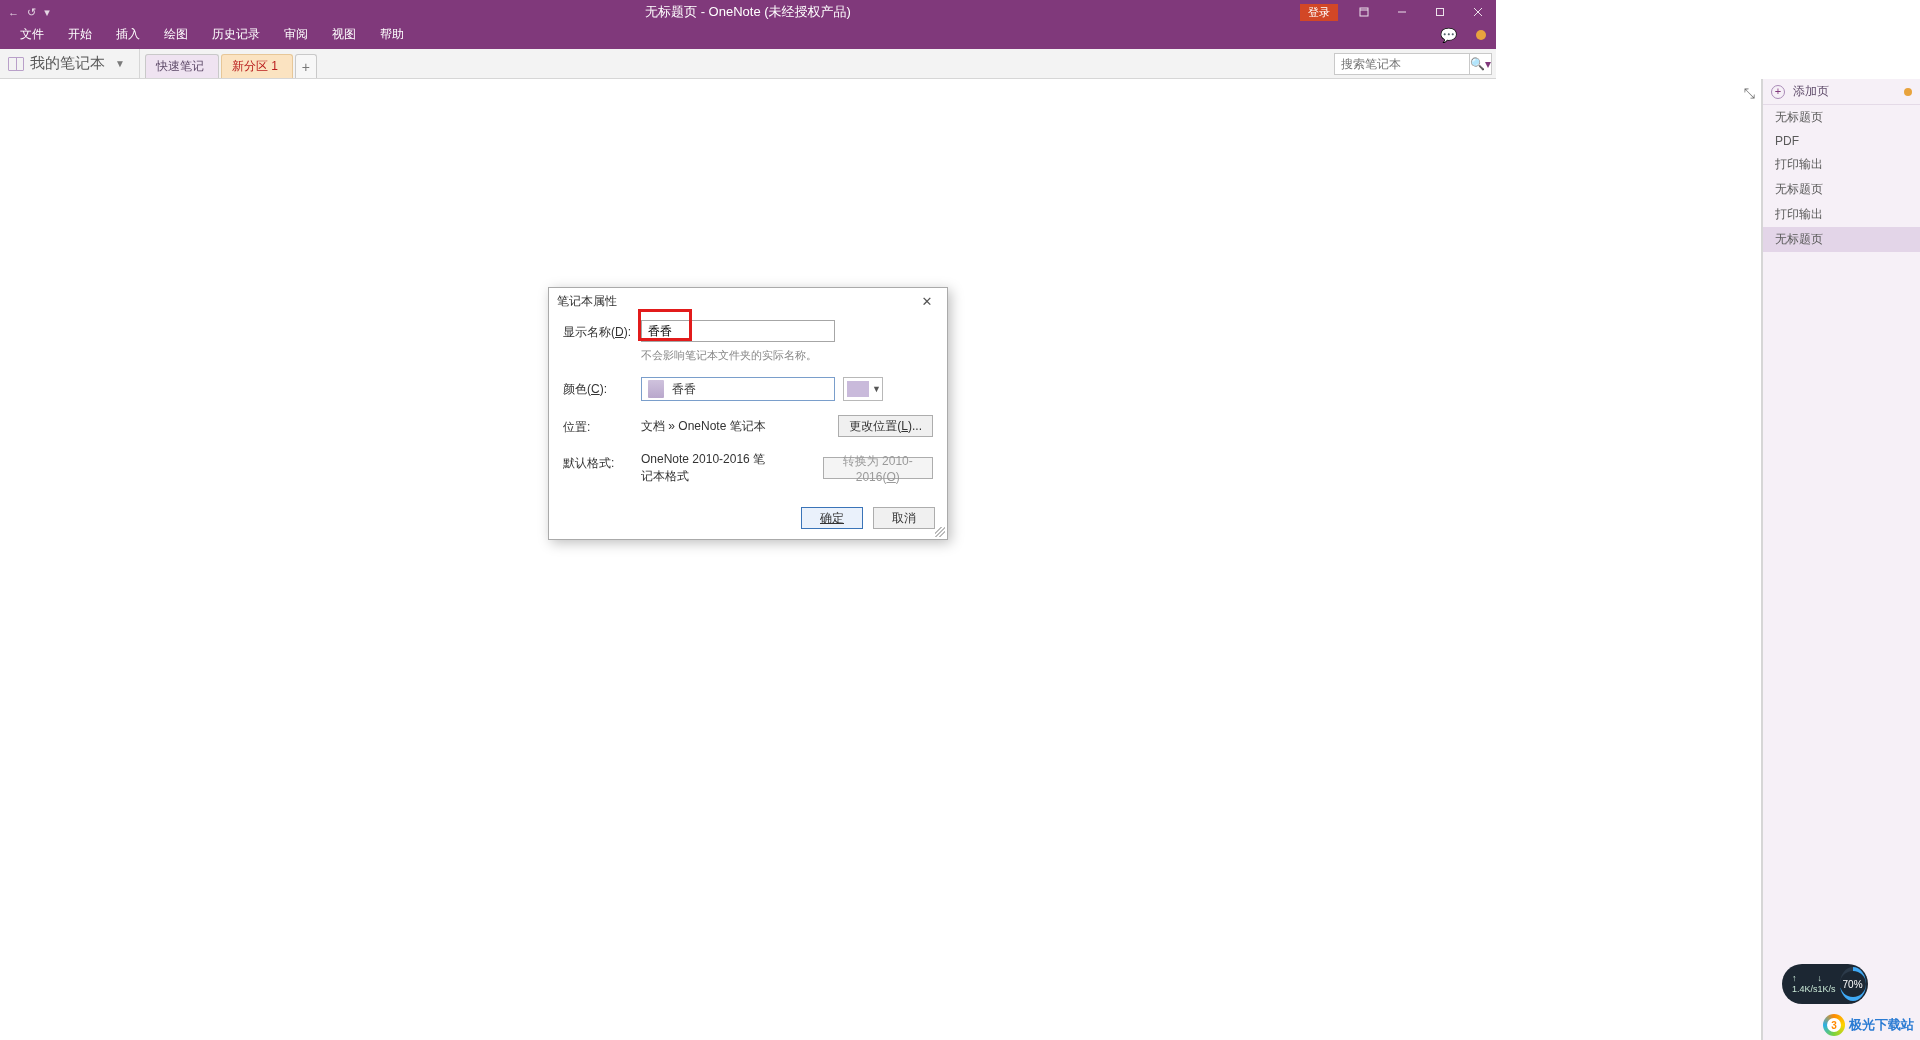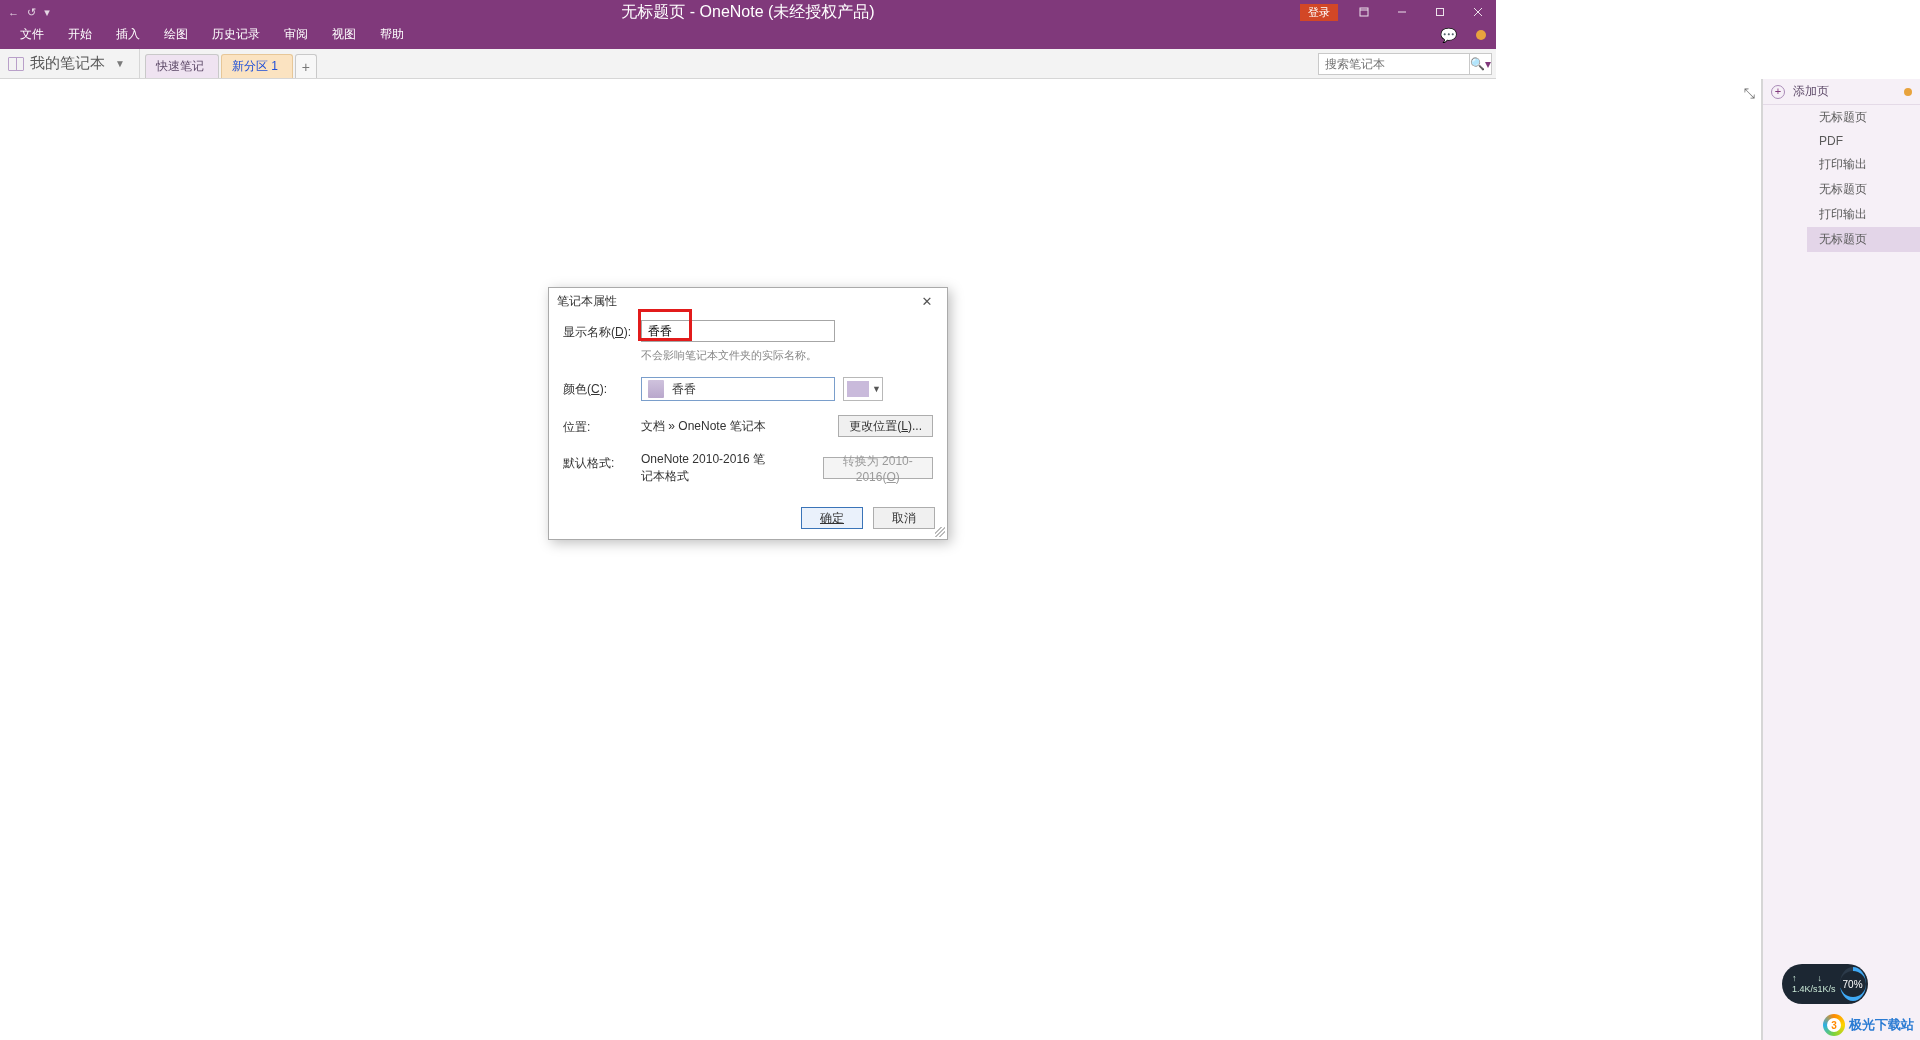--- a/index.html
+++ b/index.html
@@ -2,21 +2,21 @@
 <html><head>
 <meta charset="utf-8">
 <style>
   * { margin: 0; padding: 0; box-sizing: border-box; font-family: "Microsoft YaHei", "Segoe UI", sans-serif; }
   html, body { width: 1496px; height: 812px; overflow: hidden; background: #fff; }
 
   
   .title-bar { height: 24px; background: #80397b; display: flex; align-items: center; color: #fff; position: relative; font-size: 11px; }
   .title-bar .qa { display: flex; align-items: center; gap: 8px; padding-left: 8px; }
   .title-bar .qa span { opacity: .8; cursor: default; }
-  .title-bar .title { position: absolute; left: 50%; transform: translateX(-50%); font-size: 16px; }
+  .title-bar .title { position: absolute; left: 50%; transform: translateX(-50%); font-size: 13px; }
   .title-bar .right { margin-left: auto; display: flex; align-items: center; gap: 2px; }
   .title-bar .login { background: #d24726; padding: 1px 8px; font-size: 11px; margin-right: 6px; }
   .title-bar .win-btn { width: 36px; height: 24px; display: flex; align-items: center; justify-content: center; opacity: .85; }
   .title-bar .win-btn svg { width: 10px; height: 10px; }
 
   
   .ribbon { height: 25px; background: #80397b; display: flex; align-items: flex-end; padding-left: 8px; position: relative; }
   .ribbon .tab { color: #fff; font-size: 12px; padding: 5px 12px 6px; cursor: default; }
   .ribbon .tab.file { background: transparent; }
   .ribbon .right-icons { position: absolute; right: 10px; top: 3px; display: flex; gap: 18px; align-items: center; }
@@ -25,35 +25,35 @@
 
   
   .nb-bar { height: 30px; background: #f3f3f3; border-bottom: 1px solid #d6d6d6; display: flex; align-items: stretch; }
   .nb-name { display: flex; align-items: center; gap: 6px; padding: 0 14px 0 8px; font-size: 15px; color: #595959; border-right: 1px solid #d6d6d6; }
   .nb-name .nb-icon { width: 16px; height: 14px; border: 1px solid #b9a0c9; border-radius: 1px; position: relative; }
   .nb-name .nb-icon::after { content:""; position:absolute; left:50%; top:-1px; bottom:-1px; width:1px; background:#b9a0c9;}
   .nb-name .caret { font-size: 10px; color: #7a7a7a; margin-left: 4px; }
   .sections { display: flex; align-items: flex-end; padding-left: 5px; padding-top: 4px; }
   .sec-tab { font-size: 12px; padding: 4px 14px 4px 10px; position: relative; border: 1px solid #c9c9c9; border-bottom: none; margin-right: 2px; background: #f3ecf4; color:#5f4b6a; border-radius: 3px 3px 0 0; height:24px; display:flex; align-items:center;}
   .sec-tab.active { background: #efe3f1; }
-  .sec-tab.orange { background: #fbe3c1; border-color:#e7c798; color:#1d4ed8;}
+  .sec-tab.orange { background: #fbe3c1; border-color:#e7c798; color:#b91c1c;}
   .sec-add { width: 22px; display: flex; align-items: center; justify-content: center; font-size: 14px; color: #777; border:1px solid #c9c9c9; border-bottom:none; background:#f7f7f7; height:24px; border-radius:3px 3px 0 0;}
   .search-wrap { margin-left: auto; display: flex; align-items: center; padding: 2px 4px 2px 0; }
-  .search { width: 152px; height: 22px; border: 1px solid #c9c9c9; font-size: 12px; padding: 0 22px 0 6px; color:#888; background:#fff;}
+  .search { width: 136px; height: 22px; border: 1px solid #c9c9c9; font-size: 12px; padding: 0 22px 0 6px; color:#888; background:#fff;}
   .search-btn { width: 22px; height: 22px; border:1px solid #c9c9c9; border-left:none; display:flex; align-items:center; justify-content:center; background:#fff; color:#80397b; font-size:12px;}
 
   
   .work { position: absolute; top: 79px; left: 0; right: 0; bottom: 0; display: flex; }
   .canvas { flex: 1; background: #fff; position: relative; border-right: 1px solid #d6d6d6; }
   .expand-ico { position:absolute; top:6px; right:6px; font-size:14px; color:#6b6b6b;}
   .page-pane { width: 158px; background: #f6f0f7; border-left: 1px solid #d6d6d6; display:flex; flex-direction:column;}
   .add-page { height: 26px; display:flex; align-items:center; gap:8px; padding:0 8px; font-size:12px; color:#5f4b6a; border-bottom:1px solid #e4dae7; position:relative;}
   .add-page .plus { width:14px;height:14px;border:1px solid #a98bb7;border-radius:50%;display:flex;align-items:center;justify-content:center;font-size:11px;color:#80397b;line-height:1;}
   .add-page .warn2 { position:absolute; right:8px; width:8px;height:8px;background:#e8a33d;border-radius:50%;}
-  .page-item { font-size:12px; color:#5a5a5a; padding:4px 12px; cursor:default;margin-left:44px;}
+  .page-item { font-size:12px; color:#5a5a5a; padding:4px 12px; cursor:default;}
   .page-item.sel { background:#e3d5e8;}
 
   
   .dialog { position:absolute; left:548px; top:287px; width:400px; background:#fff; border:1px solid #aaa; box-shadow:3px 3px 12px rgba(0,0,0,.25); font-size:12px; color:#333;}
   .dlg-title { height:26px; display:flex; align-items:center; padding:0 8px; font-size:12px;}
   .dlg-close { margin-left:auto; width:24px; text-align:center; font-size:13px; color:#555; cursor:default;}
   .dlg-body { padding: 6px 14px 8px 14px;}
   .dlg-row { display:flex; align-items:flex-start; margin-bottom:14px;}
   .dlg-lbl { width:78px; padding-top:4px;}
   .dlg-val { flex:1;}

